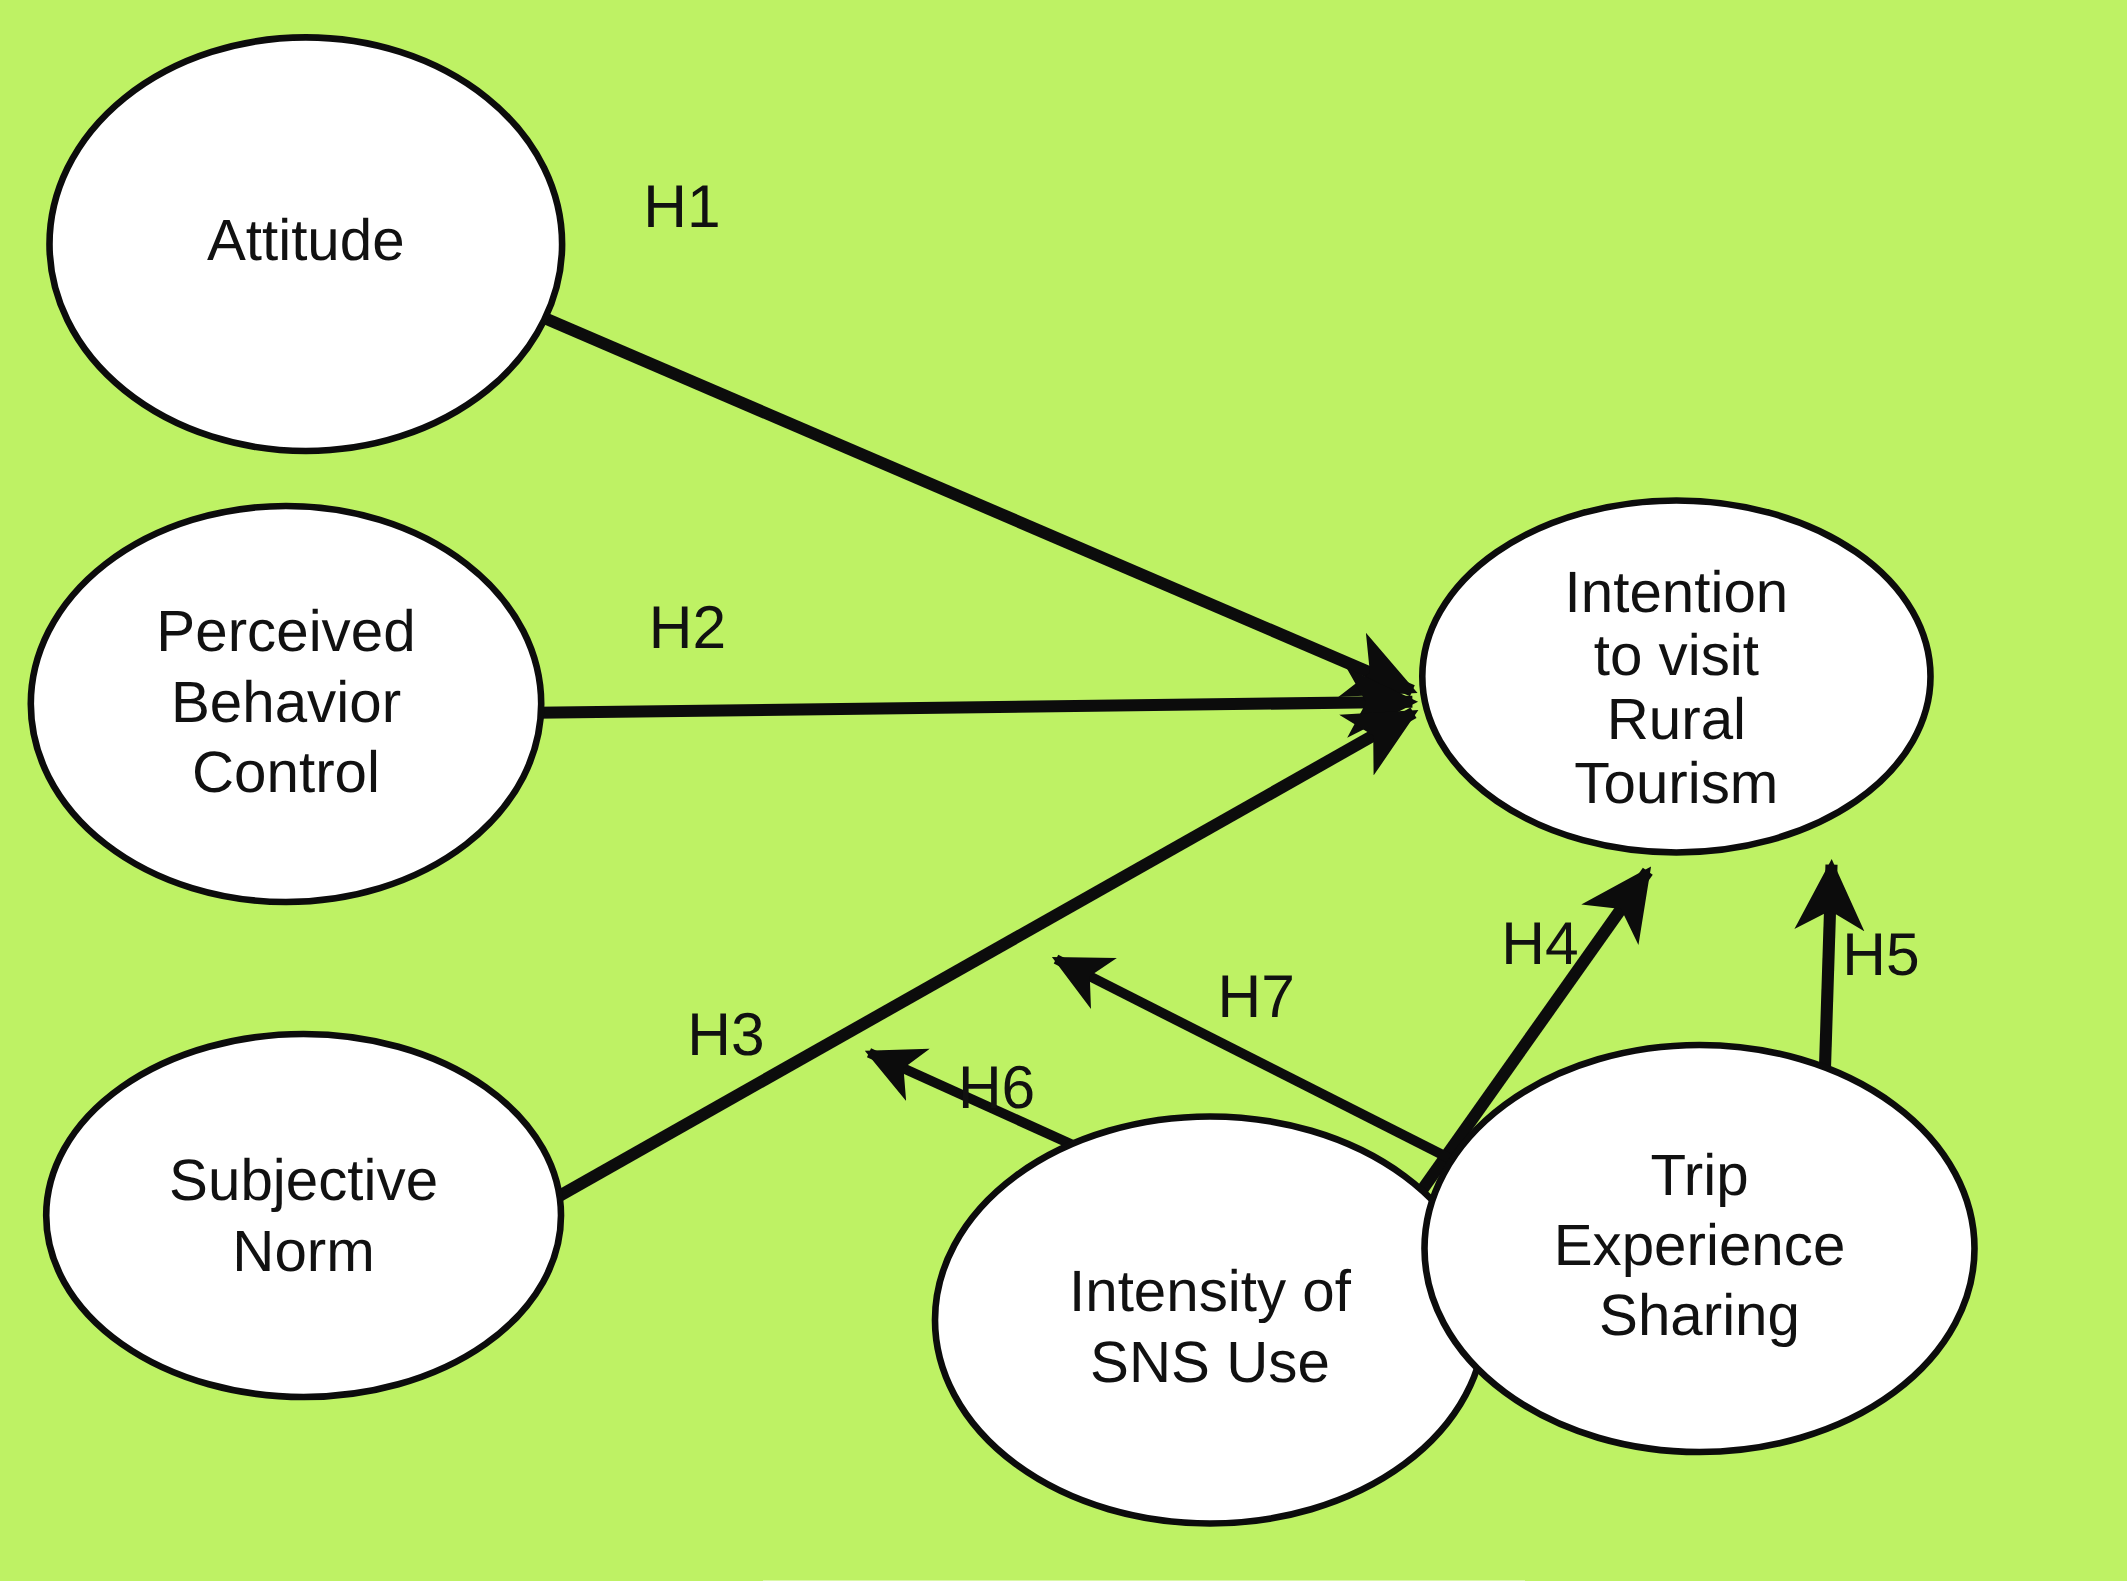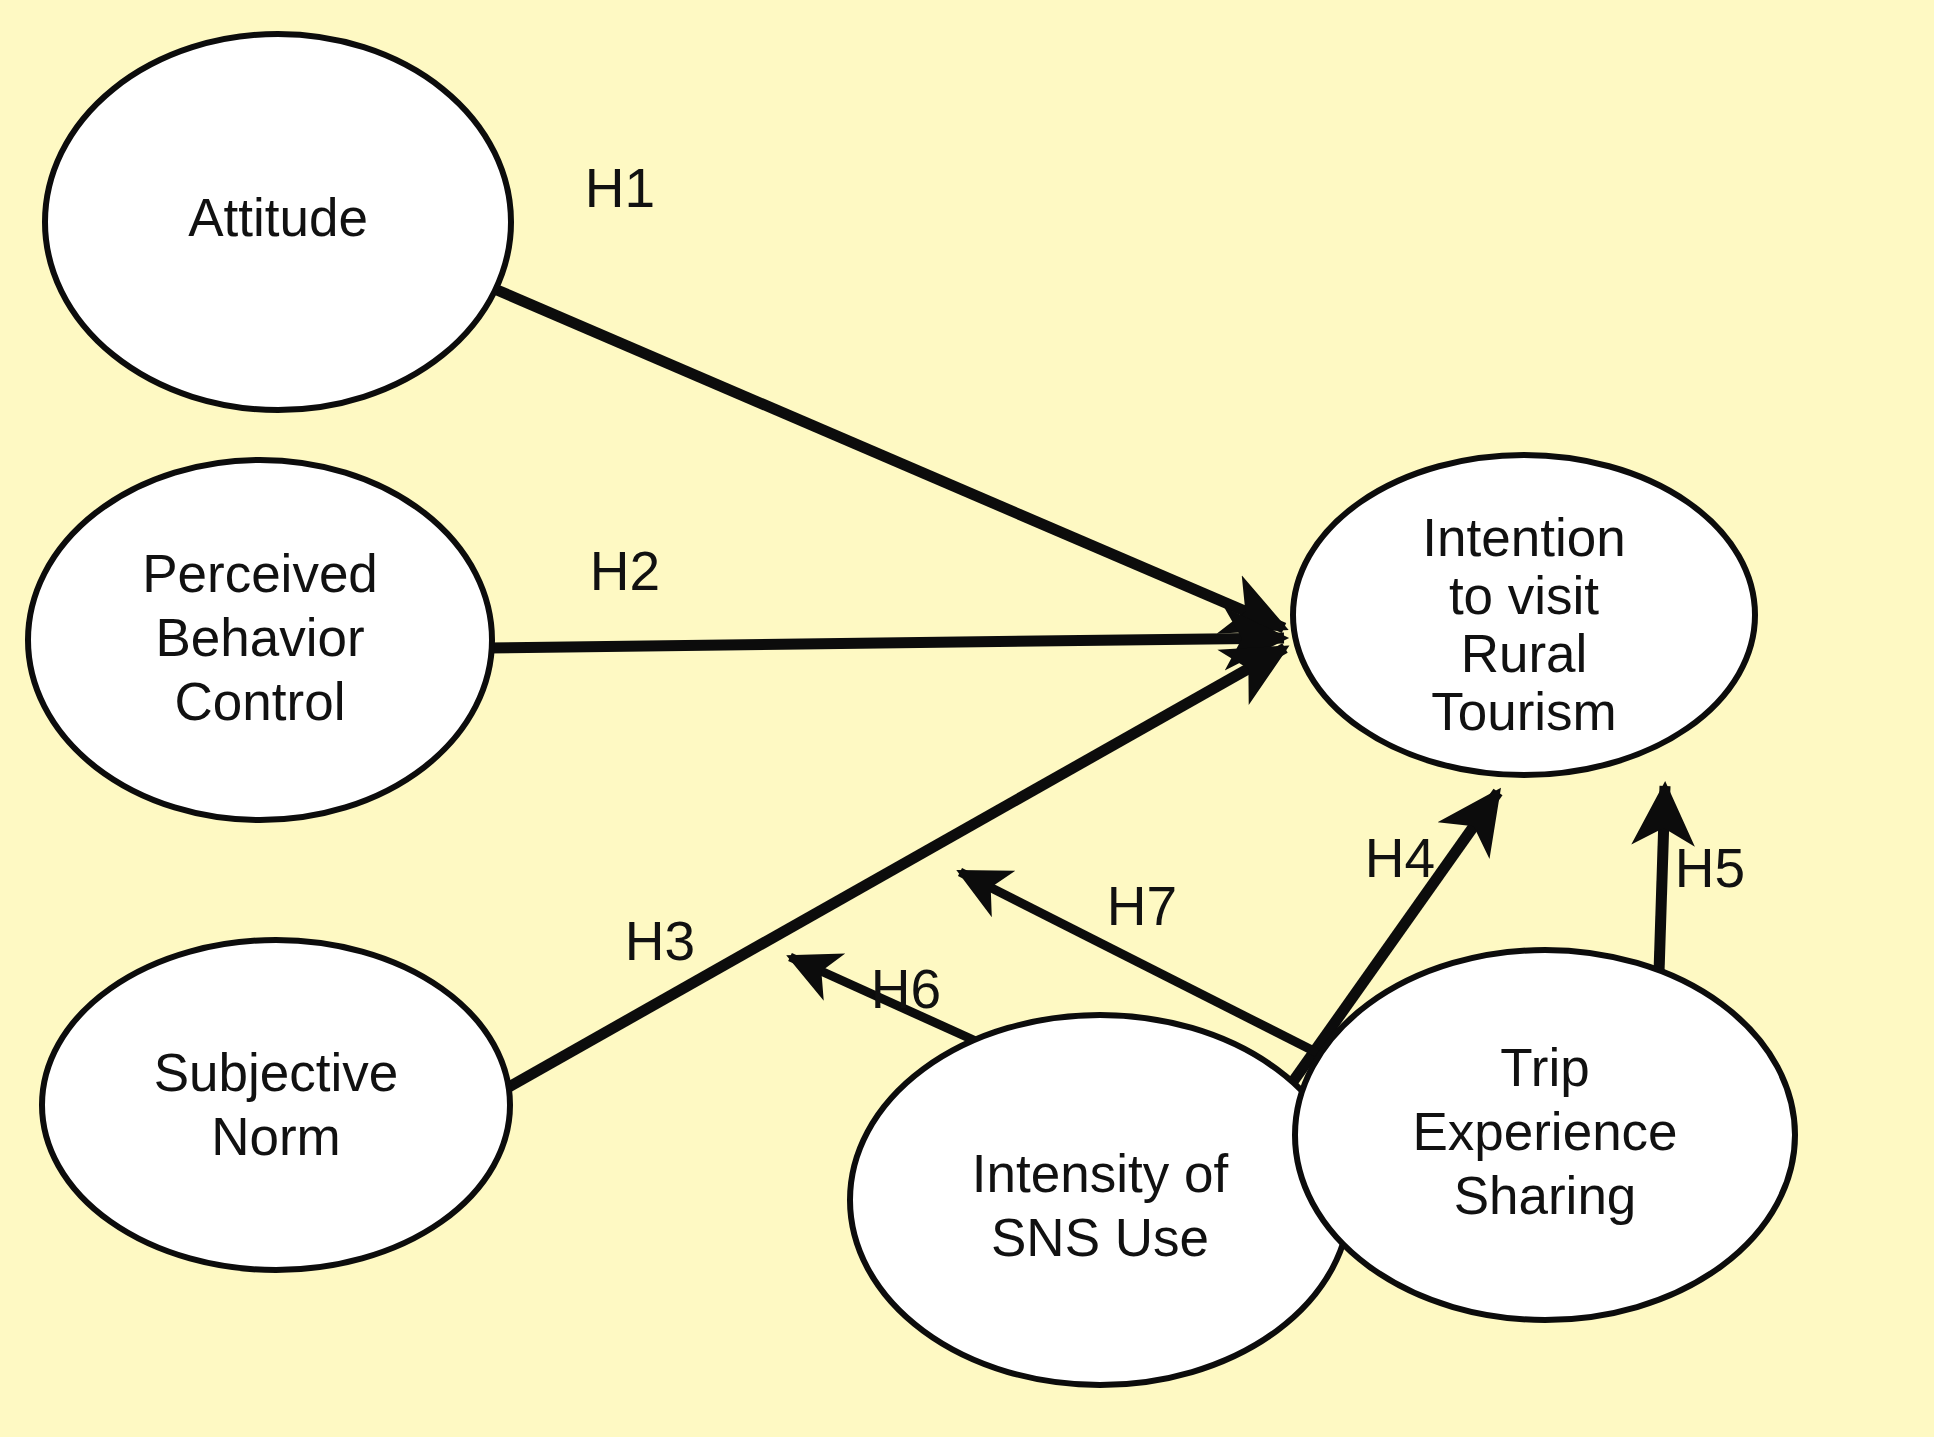--- a/index.html
+++ b/index.html
@@ -10,21 +10,21 @@
   body {
     width: 1934px;
     height: 1437px;
     font-family: "Liberation Sans", "DejaVu Sans", sans-serif;
     overflow: hidden;
   }
   #diagram-root {
     position: relative;
     width: 1934px;
     height: 1437px;
-    background: #fef9c3;
+    background: #bef264;
   }
   svg#model-canvas {
     display: block;
     width: 1934px;
     height: 1437px;
   }
   .node-ellipse {
     fill: #ffffff;
     stroke: #0c0c0c;
     stroke-width: 6;

